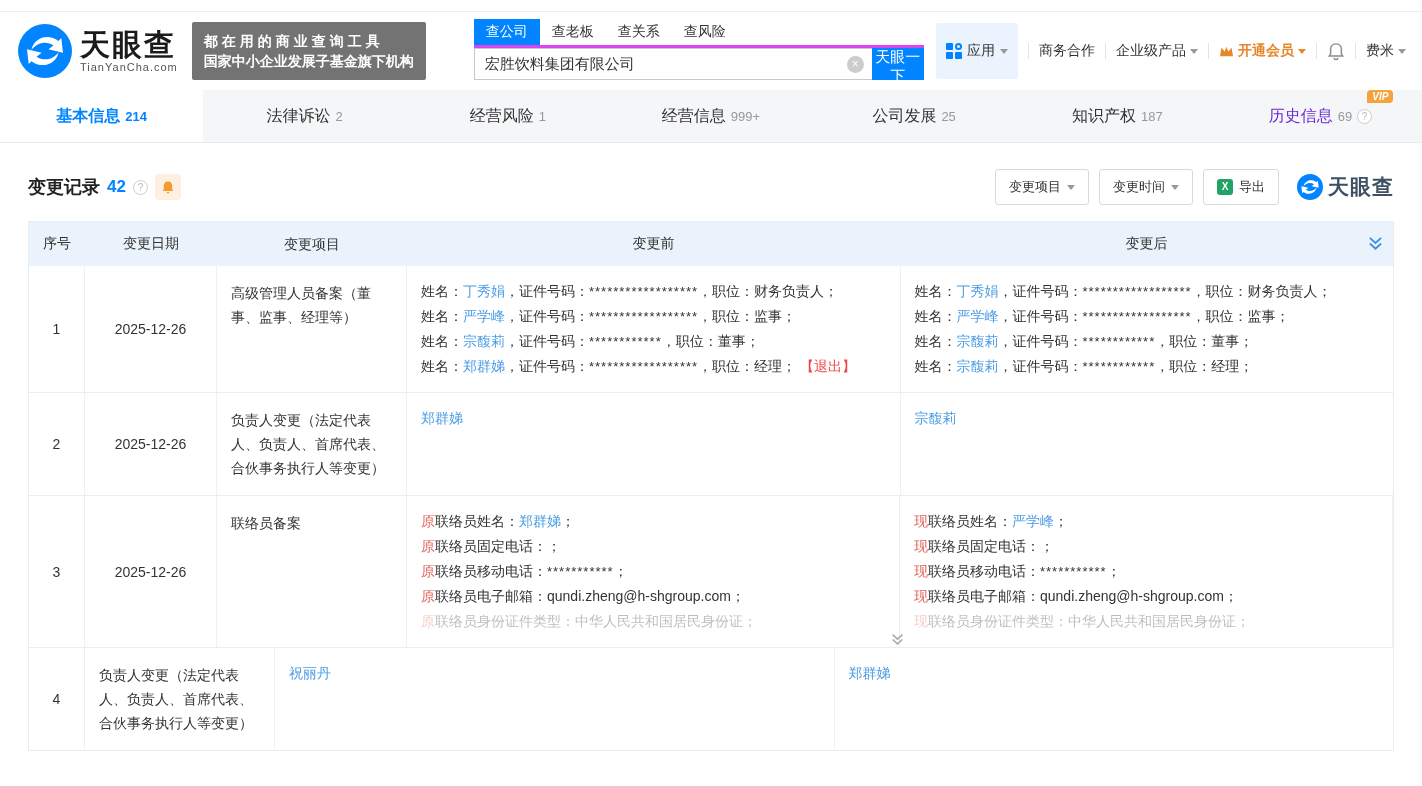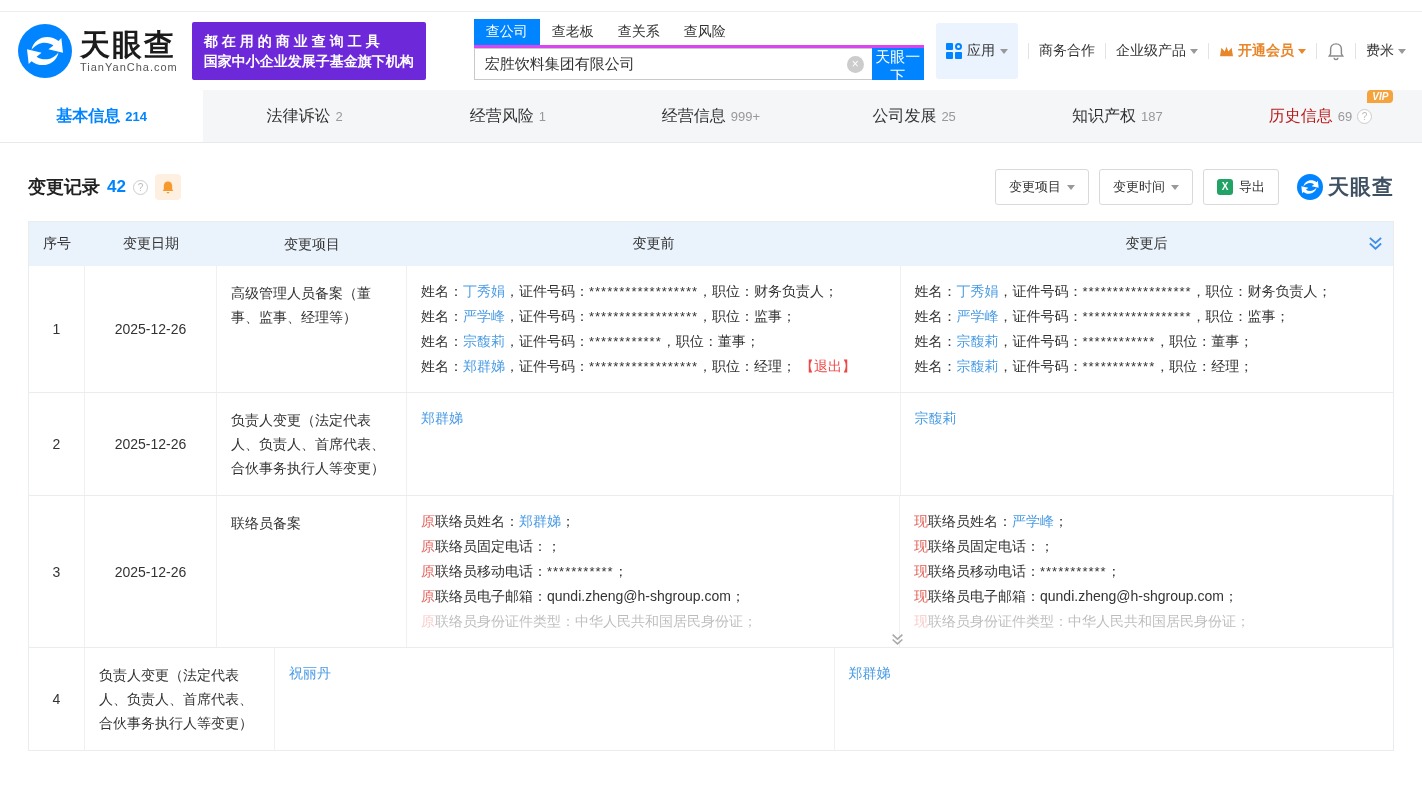--- a/index.html
+++ b/index.html
@@ -6,21 +6,21 @@
   html,body { width:1422px; height:786px; overflow:hidden; background:#fff;
     font-family:"Liberation Sans","DejaVu Sans",sans-serif; color:#333; }
   .topline { height:12px; border-bottom:1px solid #ededed; }
 
   
   .hdr { height:78px; display:flex; align-items:center; padding:0 16px 0 18px; }
   .logo { display:flex; align-items:center; gap:8px; }
   .logo-swirl { width:54px; height:54px; flex:0 0 auto; }
   .logo-txt-big { font-size:30px; font-weight:bold; color:#1b1b1b; letter-spacing:2px; line-height:32px;}
   .logo-txt-sub { font-size:11px; color:#555; letter-spacing:1px; }
-  .slogan { margin-left:14px; background:#6d28d9; color:#fff; padding:9px 12px; border-radius:2px;
+  .slogan { margin-left:14px; background:#737373; color:#fff; padding:9px 12px; border-radius:2px;
     font-size:14px; font-weight:bold; line-height:20px; white-space:nowrap; }
   .slogan .l1 { letter-spacing:4px; }
   .searchbox { margin-left:48px; width:450px; }
   .stabs { display:flex; align-items:flex-end; height:26px; border-bottom:3px solid #d946ef; }
   .stab { font-size:14px; color:#333; padding:4px 12px; cursor:pointer; }
   .stab.active { background:#0084ff; color:#fff; }
   .srow { display:flex; height:32px; }
   .sinput { flex:1; border:1px solid #c9c9c9; border-right:none; background:#fff; display:flex;
     align-items:center; padding:0 8px 0 10px; font-size:15px; color:#333; position:relative; }
   .sclear { position:absolute; right:8px; width:17px; height:17px; border-radius:50%; background:#ccc;
@@ -41,21 +41,21 @@
     border-top:5px solid #999; display:inline-block; }
   .caret.or { border-top-color:#e8862c; }
 
   
   .ntabs { height:53px; background:#f5f6f8; border-bottom:1px solid #e9e9e9; display:flex; }
   .ntab { flex:1; display:flex; align-items:center; justify-content:center; gap:5px; font-size:16px;
     color:#333; cursor:pointer; position:relative; }
   .ntab .cnt { font-size:13px; color:#999; }
   .ntab.active { background:#fff; }
   .ntab.active .lbl, .ntab.active .cnt { color:#0084ff; font-weight:bold; }
-  .ntab.orange .lbl { color:#b91c1c; }
+  .ntab.orange .lbl { color:#6d28d9; }
   .viptag { position:absolute; top:0; margin-left:120px; background:#f5a33d; color:#fff; font-size:10px;
     font-style:italic; font-weight:bold; padding:1px 5px; border-radius:4px 4px 4px 0; }
   .qmark { width:15px; height:15px; border:1px solid #ccc; border-radius:50%; color:#bbb; font-size:10px;
     line-height:13px; text-align:center; display:inline-block; background:#fff; }
 
   
   main { padding:0 28px; }
   .secrow { display:flex; align-items:center; margin:26px 0 16px 0; }
   .sec-l { display:flex; align-items:center; gap:7px; }
   .sec-title { font-size:18px; font-weight:bold; color:#222; }

